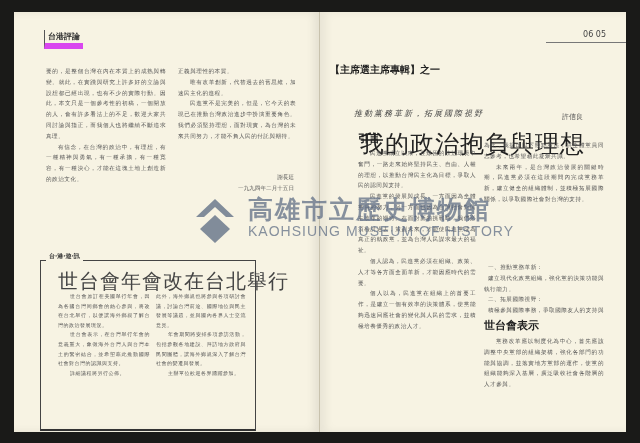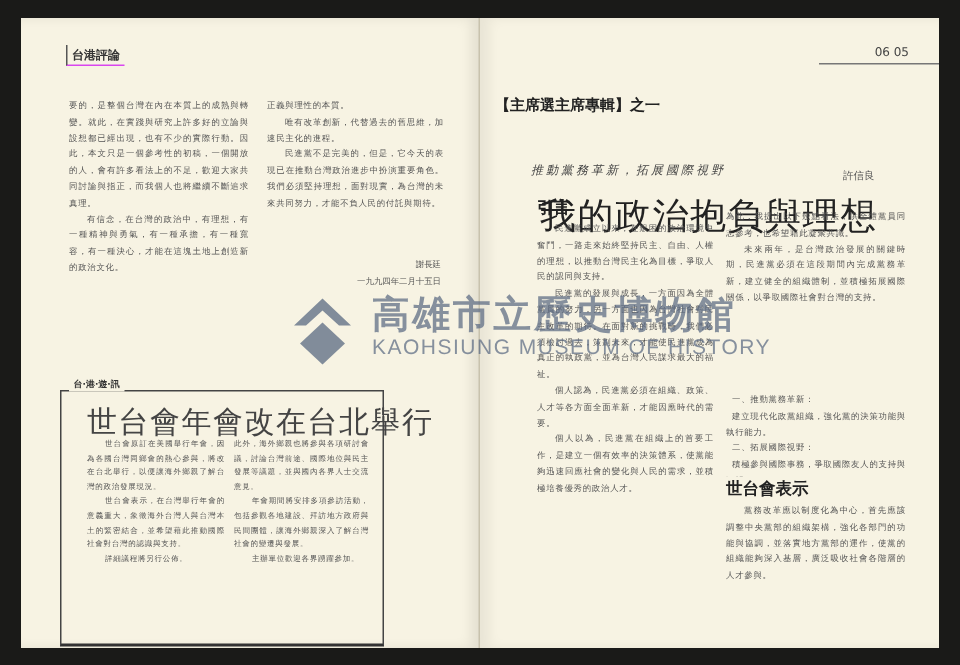--- a/index.html
+++ b/index.html
@@ -1,21 +1,21 @@
 <!DOCTYPE html>
 <html><head>
 <meta charset="utf-8">
 <style>
   html,body{margin:0;padding:0;}
   body{width:640px;height:443px;background:#1a1a18;position:relative;overflow:hidden;font-family:"DejaVu Serif",serif;color:#333;}
   .page{position:absolute;background:#f7f3e3;}
   .page-left{left:14px;top:12px;width:306px;height:420px;box-shadow:inset -6px 0 8px rgba(0,0,0,0.08);}
   .page-right{left:320px;top:12px;width:306px;height:420px;box-shadow:inset 6px 0 8px rgba(0,0,0,0.06);}
   .gutter{position:absolute;left:319px;top:12px;width:1px;height:420px;background:#c8c2ad;}
-  .section-tag{position:absolute;left:44px;top:30px;font-family:"DejaVu Sans",sans-serif;font-weight:bold;font-size:8px;color:#333;border-bottom:1px solid #d946ef;border-left:1px solid #555;padding:1px 3px;}
+  .section-tag{position:absolute;left:44px;top:30px;font-family:"DejaVu Sans",sans-serif;font-weight:bold;font-size:8px;color:#333;border-bottom:6px solid #d946ef;border-left:1px solid #555;padding:1px 3px;}
   .page-num{position:absolute;right:34px;top:30px;font-family:"DejaVu Sans",sans-serif;font-size:8px;color:#444;}
   .page-num-rule{position:absolute;right:14px;top:42px;width:80px;height:1px;background:#777;}
   .col{position:absolute;font-size:5.6px;line-height:10.8px;color:#555;text-align:justify;letter-spacing:0.5px;}
   .col p{margin:0;text-indent:12px;}
   .col p.noind{text-indent:0;}
   .signature{text-align:right;font-size:5.6px;color:#555;line-height:10.8px;}
   .inset{position:absolute;left:40px;top:260px;width:214px;height:168px;border:1px solid #444;border-bottom:2px solid #333;}
   .inset-label{position:absolute;left:46px;top:252px;background:#f7f3e3;font-family:"DejaVu Sans",sans-serif;font-size:6px;font-weight:bold;padding:0 3px;color:#333;}
   .inset-title{position:absolute;left:58px;top:268px;font-size:20px;color:#444;letter-spacing:1px;}
   .series{position:absolute;left:330px;top:63px;font-family:Liberation Mono, monospace;font-size:10px;font-weight:bold;color:#222;}

